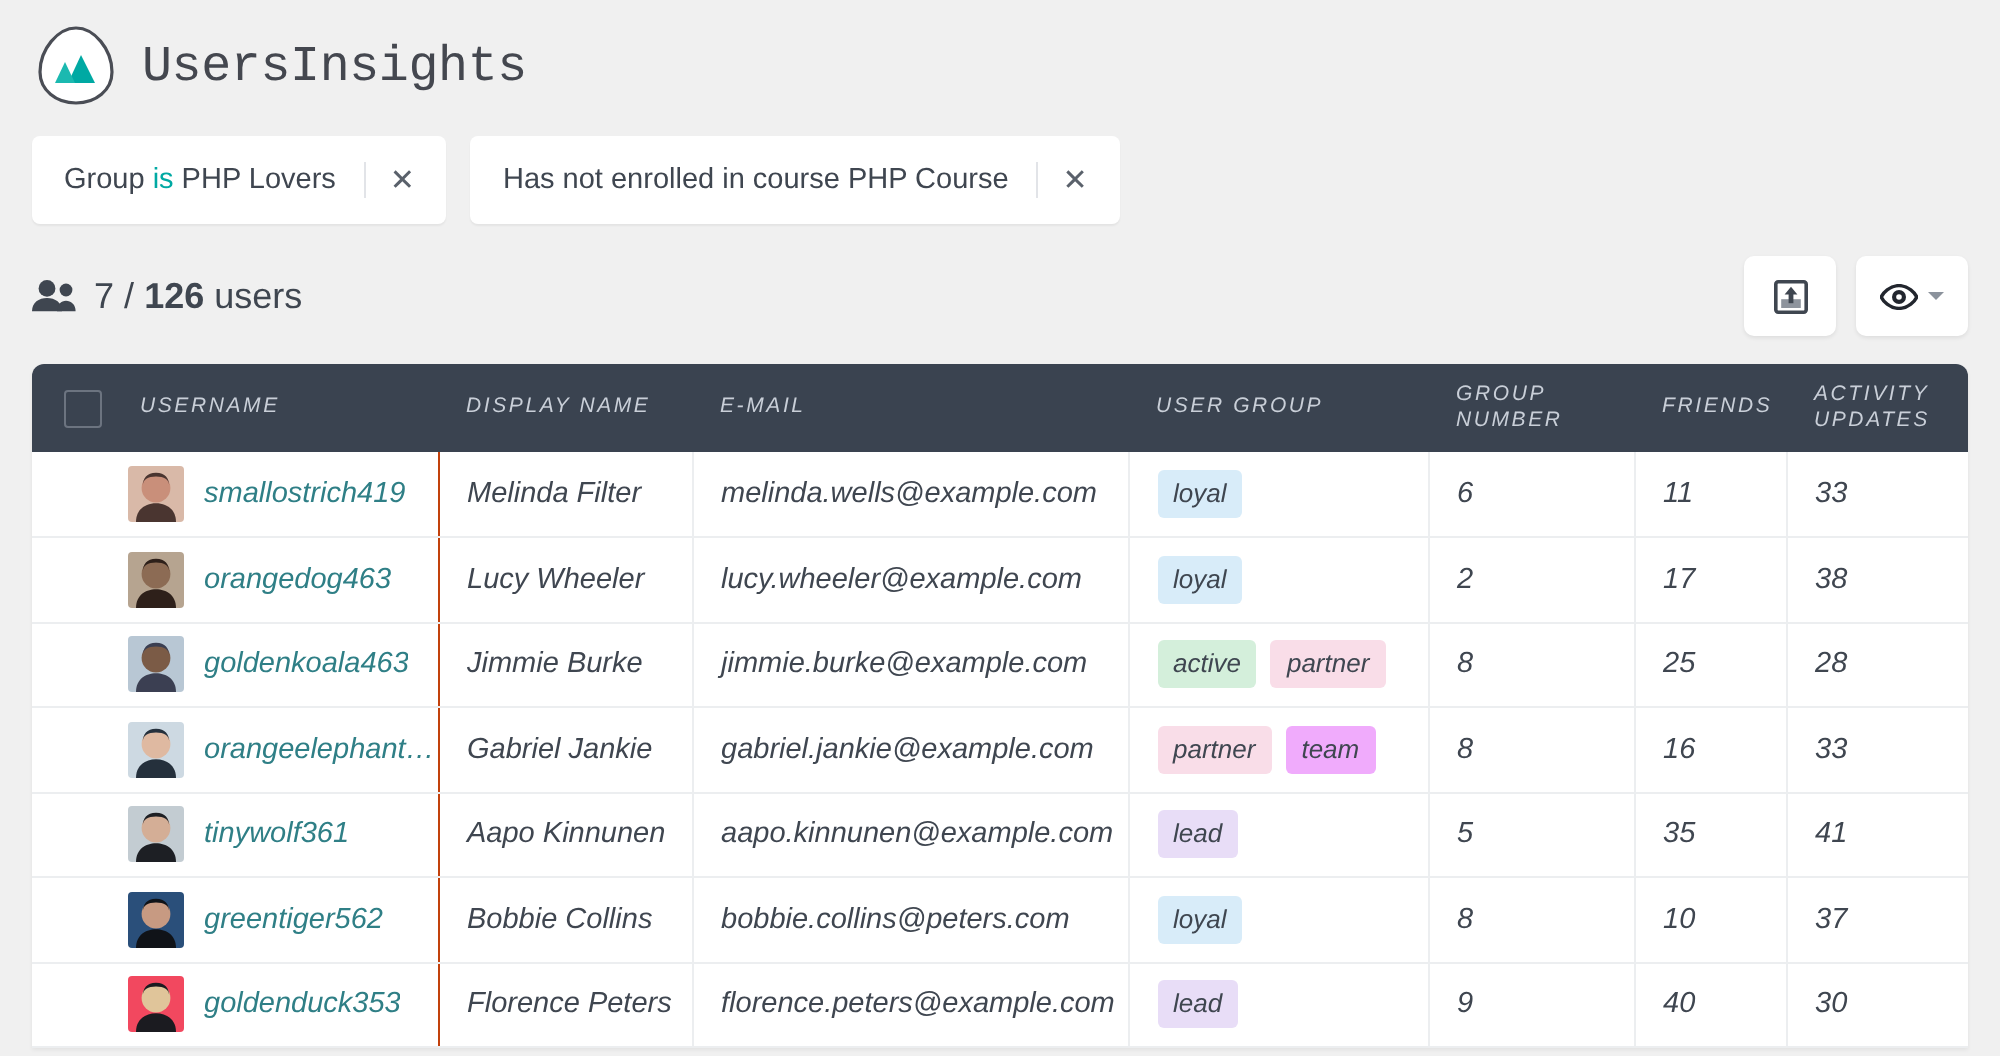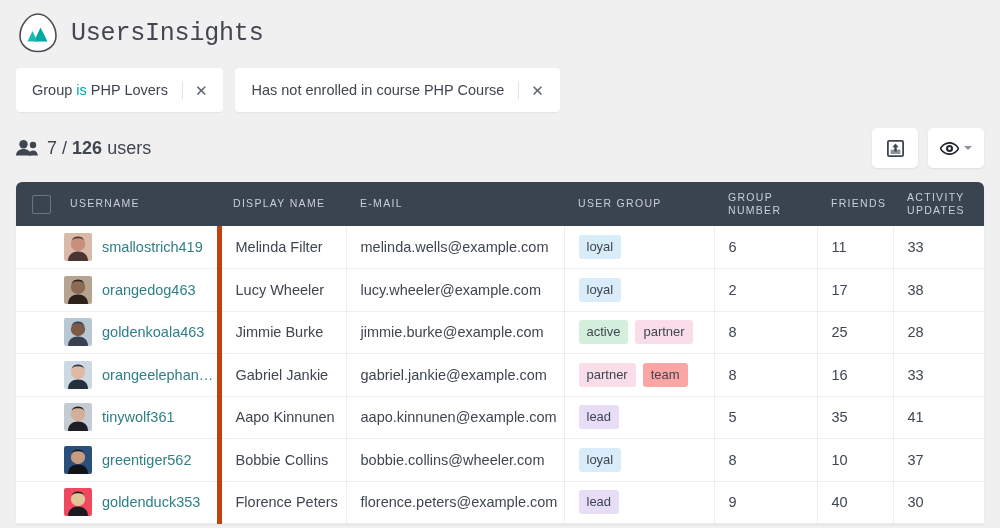--- a/index.html
+++ b/index.html
@@ -125,21 +125,21 @@
   }
 
   
   .table-wrap {
     margin: 0 16px;
     border-radius: 6px 6px 0 0;
     overflow: hidden;
     background: #fff;
     box-shadow: 0 1px 2px rgba(0,0,0,0.06);
   }
-  table { width: 100%; border-collapse: collapse; table-layout: fixed; }
+  table { width: 100%; border-collapse: collapse; table-layout: fixed; font-style: italic; }
 
   thead tr { background: #3a4350; height: 44px; }
   thead th {
     color: #c9cfd8;
     font-size: 10.5px;
     font-weight: normal;
     letter-spacing: 1.3px;
     text-align: left;
     padding: 0 0 0 14px;
     vertical-align: middle;
@@ -168,21 +168,21 @@
     font-size: 14.5px;
     color: #3f4650;
     padding: 0 0 0 14px;
     border-bottom: 1px solid #eceef0;
     border-right: 1px solid #eceef0;
     vertical-align: middle;
     white-space: nowrap;
     overflow: hidden;
   }
   td.cell-check { border-right: none; padding-left: 16px; }
-  td.cell-username { padding-left: 0; border-right: 5px solid #c2410c; }
+  td.cell-username { padding-left: 0; border-right: 1px solid #c2410c; }
   td.cell-activity { border-right: none; }
 
   .user-cell { display: flex; align-items: center; gap: 10px; }
   .avatar {
     width: 28px; height: 28px;
     flex: none;
     border-radius: 2px;
     overflow: hidden;
     display: block;
   }
@@ -199,21 +199,21 @@
     display: inline-block;
     font-size: 13px;
     line-height: 1;
     padding: 5px 8px 6px 8px;
     border-radius: 3px;
     color: #3f4650;
   }
   .badge-loyal   { background: #d8ecf9; }
   .badge-active  { background: #d4efdb; }
   .badge-partner { background: #f9dde8; }
-  .badge-team    { background: #fca5a5; }
+  .badge-team    { background: #f0abfc; }
   .badge-lead    { background: #e8ddf7; }
 </style>
 </head>
 <body>
 
 <div class="brand">
   <svg class="brand-logo" viewBox="0 0 44 44">
     <path d="M22 3 C31 3 40 13.5 40 25 C40 34 32 40.5 22 40.5 C12 40.5 4 34 4 25 C4 13.5 13 3 22 3 Z" fill="#ffffff" stroke="#4a4d55" stroke-width="1.6"></path>
     <path d="M18 30.5 L24.5 16.5 L31.5 30.5 Z" fill="#00a9a3"></path>
     <path d="M11.5 30.5 L16.5 20 L21.5 30.5 Z" fill="#1bb9b0"></path>
@@ -429,21 +429,21 @@
               <svg class="avatar" viewBox="0 0 28 28">
       <rect width="28" height="28" fill="#2a4f7a"></rect>
       <circle cx="14" cy="11" r="7.2" fill="#c79a82"></circle>
       <path d="M14 3.4 C18.6 3.4 20.6 6.2 20.6 10 C20.6 6.6 18 5.2 14 5.2 C10 5.2 7.4 6.6 7.4 10 C7.4 6.2 9.4 3.4 14 3.4 Z" fill="#101318"></path>
       <path d="M4 28 C4 21.6 8.8 18.6 14 18.6 C19.2 18.6 24 21.6 24 28 Z" fill="#101318"></path>
     </svg>
               <span class="uname">greentiger562</span>
             </span>
      </td>
      <td>Bobbie Collins</td>
-     <td>bobbie.collins@wheeler.com</td>
+     <td>bobbie.collins@peters.com</td>
      <td>
             <span class="badges">
               <span class="badge badge-loyal">loyal</span>
             </span>
           </td>
      <td>8</td>
      <td>10</td>
      <td class="cell-activity">37</td>
         </tr>
         <tr>

